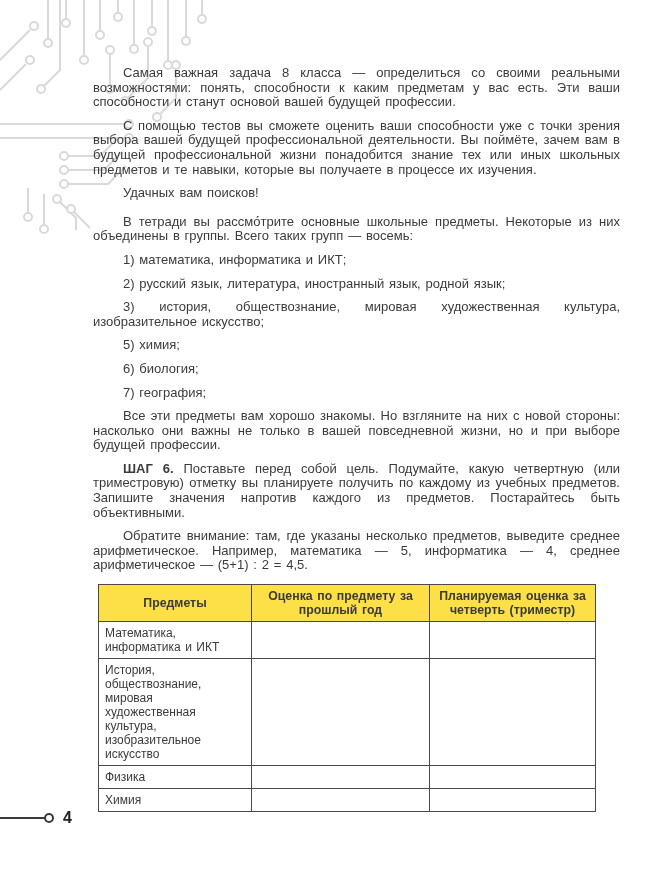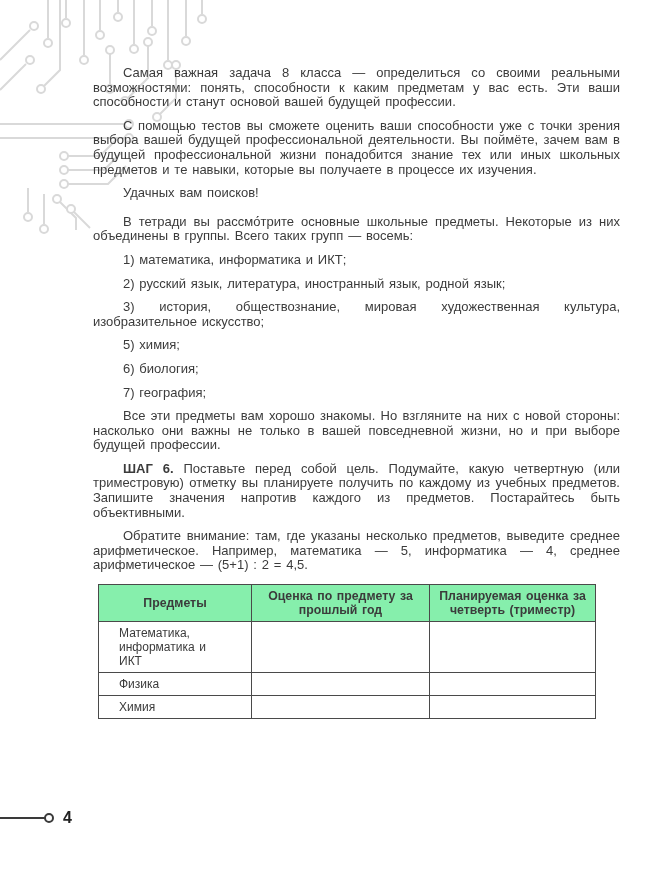--- a/index.html
+++ b/index.html
@@ -16,25 +16,25 @@
   p.para { margin:9px; text-indent:30px; }
   p.gap-above { margin-top:14px; }
   .step-label { font-weight:bold; }
   table.grades {
     border-collapse:collapse; table-layout:fixed;
     width:497px; margin:11px 0 0 14px;
     font-size:12px; line-height:14px;
   }
   table.grades th, table.grades td { border:1px solid #4a4a4a; }
   table.grades th {
-    background:#86efac; font-weight:bold; text-align:center; vertical-align:middle;
+    background:#fde047; font-weight:bold; text-align:center; vertical-align:middle;
     padding:4px 3px; font-size:12.3px; line-height:14px;
   }
   table.grades td {
-    padding:4px 20px; vertical-align:top; text-align:left; background:#ffffff;
+    padding:4px 6px; vertical-align:top; text-align:left; background:#ffffff;
   }
   td.blank-cell { height:14px; }
   tr.row-2line td { height:26px; }
   tr.row-3line td { height:40px; }
   .footer { position:absolute; left:0; top:809px; z-index:1; display:flex; align-items:center; }
   .footer .rule { display:inline-block; width:45px; height:2px; background:#3a3a3a; }
   .footer .dot {
     display:inline-block; width:6px; height:6px; border:2px solid #3a3a3a;
     border-radius:50%; background:#ffffff; margin-left:-1px;
   }
@@ -132,20 +132,25 @@
         <th>Оценка по предмету за прошлый год</th>
         <th>Планируемая оценка за четверть (триместр)</th>
       </tr>
     </thead>
     <tbody>
       <tr class="row-2line">
         <td>Математика, информатика и ИКТ</td>
         <td class="blank-cell"></td>
         <td class="blank-cell"></td>
       </tr>
+      <tr class="row-3line">
+        <td>История, обществознание, мировая художественная культура, изобразительное искусство</td>
+        <td class="blank-cell"></td>
+        <td class="blank-cell"></td>
+      </tr>
       <tr>
         <td>Физика</td>
         <td class="blank-cell"></td>
         <td class="blank-cell"></td>
       </tr>
       <tr>
         <td>Химия</td>
         <td class="blank-cell"></td>
         <td class="blank-cell"></td>
       </tr>

